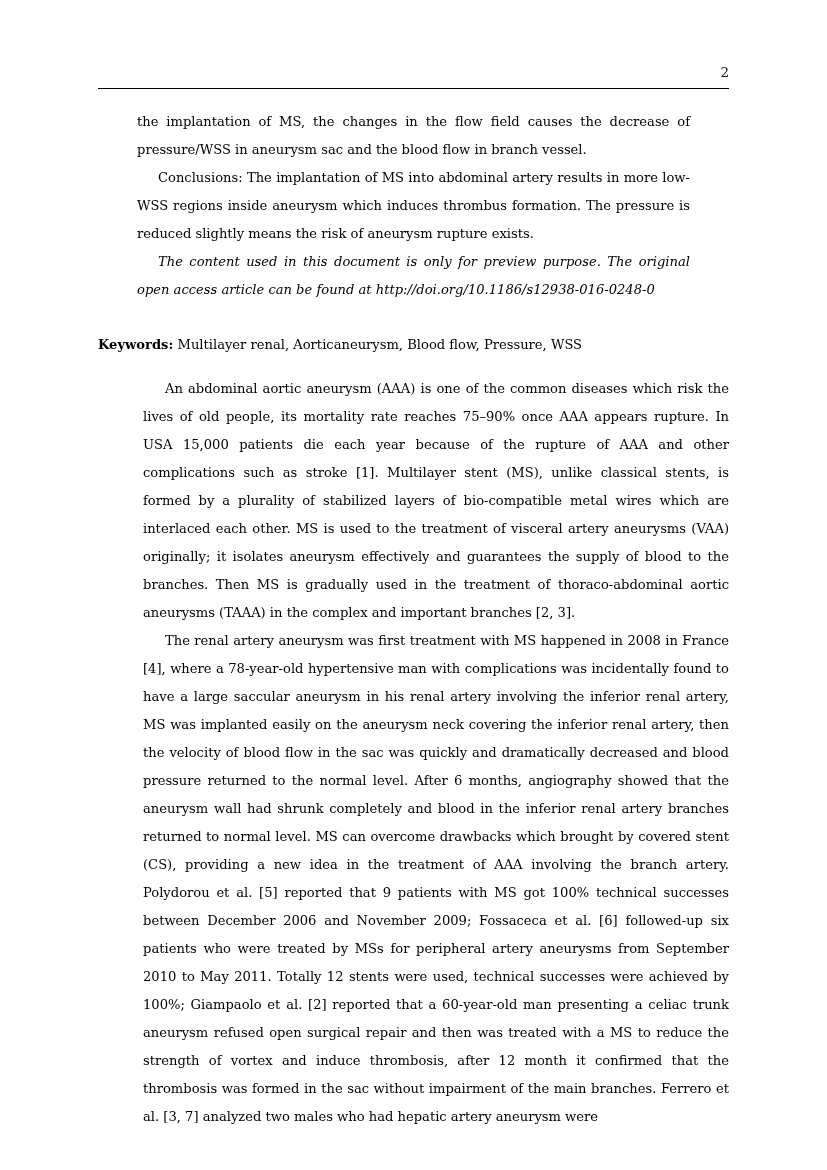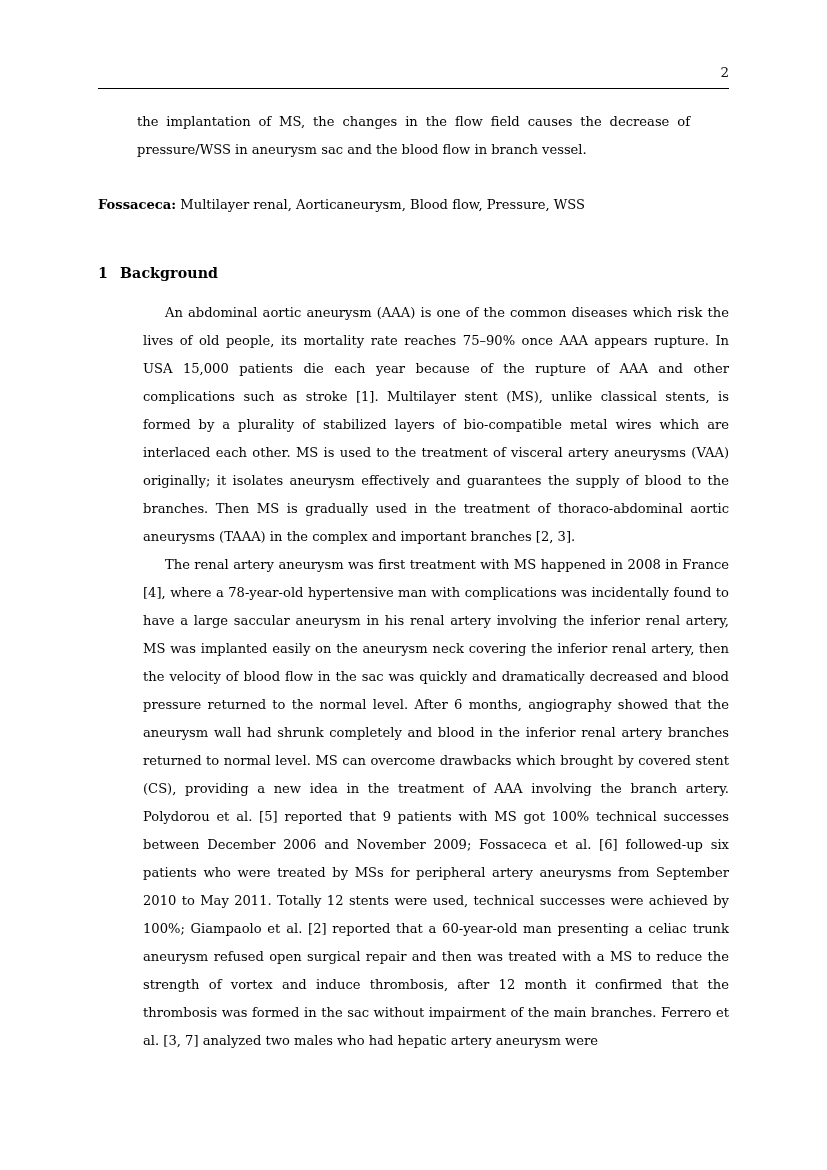--- a/index.html
+++ b/index.html
@@ -120,32 +120,29 @@
 
   <div class="header">
     <div class="header-pageno">2</div>
     <div class="header-rule"></div>
   </div>
 
   <div class="content">
 
     <div class="abstract-block">
       <p class="para">the implantation of MS, the changes in the flow field causes the decrease of pressure/WSS in aneurysm sac and the blood flow in branch vessel.</p>
+      <p class="para abs-indent">Conclusions:  The implantation of MS into abdominal artery results in more low-WSS regions inside aneurysm which induces thrombus formation. The pressure is reduced slightly means the risk of aneurysm rupture exists.</p>
+      <p class="para abs-indent preview-note">The content used in this document is only for preview purpose.  The original open access article can be found at http://doi.org/10.1186/s12938-016-0248-0</p>
     </div>
 
     <div class="keywords-line">
-      <span class="keywords-label">Fossaceca:</span>
+      <span class="keywords-label">Keywords:</span>
       <span>Multilayer renal, Aorticaneurysm, Blood flow, Pressure, WSS</span>
     </div>
 
-    <div class="heading-wrap">
-      <h2 class="section-heading">
-        <span class="sec-num">1</span><span>Background</span>
-      </h2>
-    </div>
 
     <div class="body-start">
       <p class="para indent">An abdominal aortic aneurysm (AAA) is one of the common diseases which risk the lives of old people, its mortality rate reaches 75–90% once AAA appears rupture.  In USA 15,000 patients die each year because of the rupture of AAA and other complications such as stroke [1]. Multilayer stent (MS), unlike classical stents, is formed by a plurality of stabilized layers of bio-compatible metal wires which are interlaced each other.  MS is used to the treatment of visceral artery aneurysms (VAA) originally; it isolates aneurysm effectively and guarantees the supply of blood to the branches.  Then MS is gradually used in the treatment of thoraco-abdominal aortic aneurysms (TAAA) in the complex and important branches [2, 3].</p>
       <p class="para indent">The renal artery aneurysm was first treatment with MS happened in 2008 in France [4], where a 78-year-old hypertensive man with complications was incidentally found to have a large saccular aneurysm in his renal artery involving the inferior renal artery, MS was implanted easily on the aneurysm neck covering the inferior renal artery, then the velocity of blood flow in the sac was quickly and dramatically decreased and blood pressure returned to the normal level. After 6 months, angiography showed that the aneurysm wall had shrunk completely and blood in the inferior renal artery branches returned to normal level.  MS can overcome drawbacks which brought by covered stent (CS), providing a new idea in the treatment of AAA involving the branch artery.  Polydorou et al. [5] reported that 9 patients with MS got 100% technical successes between December 2006 and November 2009; Fossaceca et al. [6] followed-up six patients who were treated by MSs for peripheral artery aneurysms from September 2010 to May 2011.  Totally 12 stents were used, technical successes were achieved by 100%; Giampaolo et al. [2] reported that a 60-year-old man presenting a celiac trunk aneurysm refused open surgical repair and then was treated with a MS to reduce the strength of vortex and induce thrombosis, after 12 month it confirmed that the thrombosis was formed in the sac without impairment of the main branches. Ferrero et al. [3, 7] analyzed two males who had hepatic artery aneurysm were</p>
     </div>
 
   </div>
 </div>
 
 </body></html>

